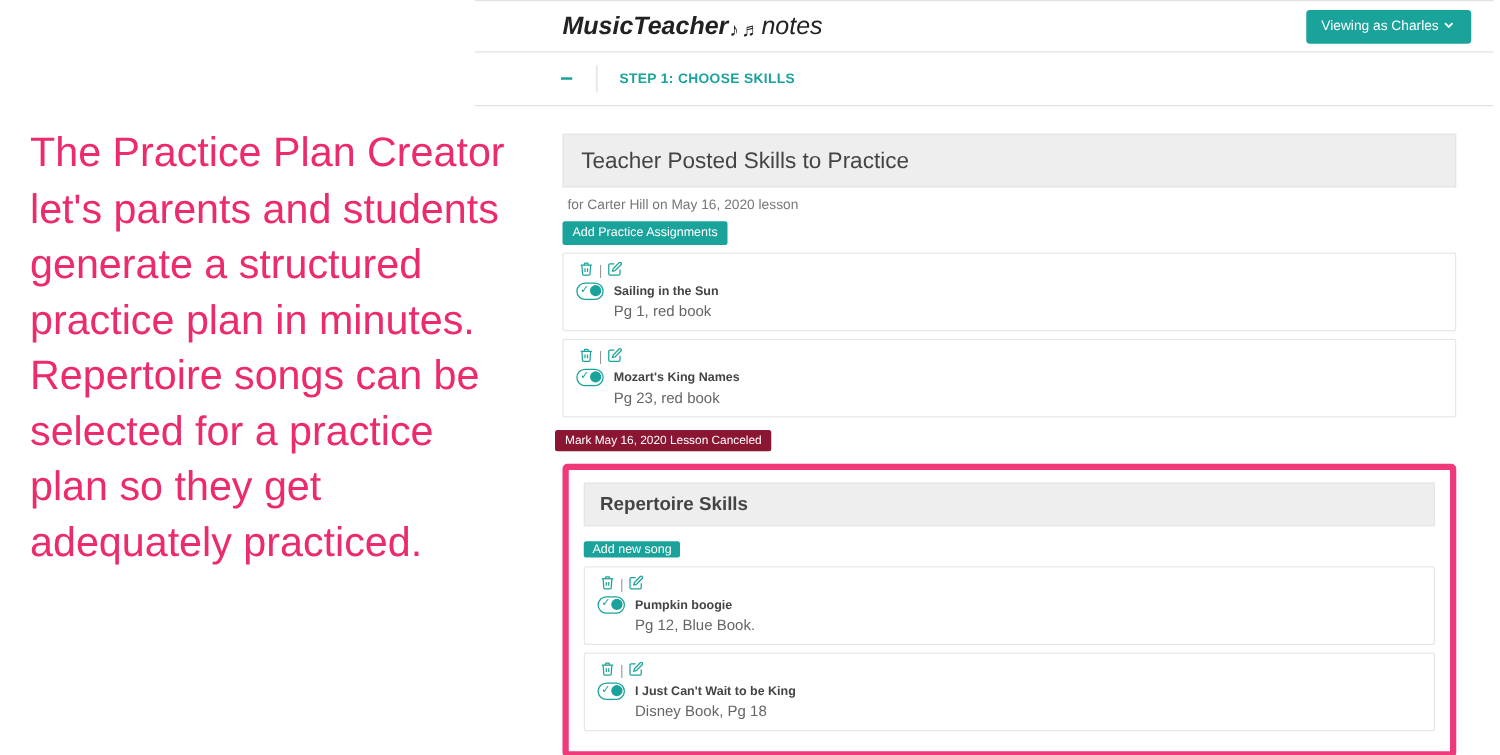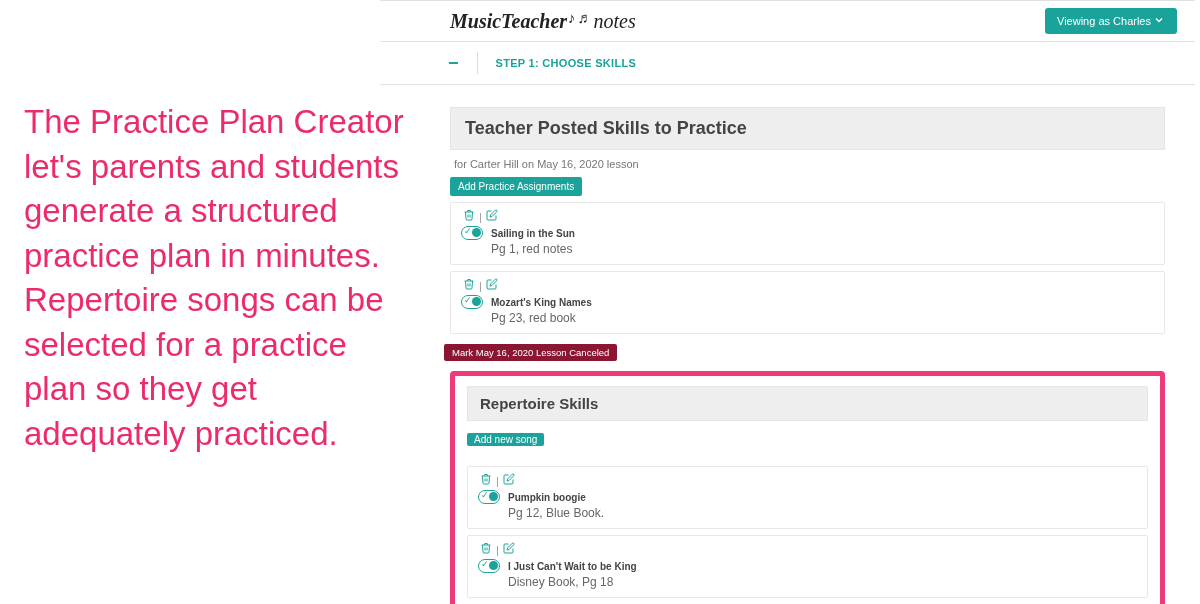--- a/index.html
+++ b/index.html
@@ -30,27 +30,27 @@
   .topbar {
     display: flex;
     align-items: center;
     justify-content: space-between;
     padding: 6px 18px 6px 70px;
     border-bottom: 1px solid #e2e2e2;
     border-top: 1px solid #e2e2e2;
     height: 42px;
   }
   .logo {
-    font-family: Liberation Serif, serif;
+    font-family: Liberation Sans, sans-serif;
     font-style: italic;
     font-weight: 700;
     font-size: 20px;
     color: #222;
     display: flex;
-    align-items: flex-start;
+    align-items: flex-end;
   }
   .logo .music-note {
     font-style: normal;
     font-size: 15px;
     margin: 0 1px;
   }
   .logo .notes-word {
     font-weight: 400;
     font-style: italic;
   }
@@ -90,21 +90,21 @@
     letter-spacing: 0.3px;
   }
   .content {
     padding: 22px 30px 0 70px;
   }
   .panel-title {
     background: #eeeeee;
     border: 1px solid #e5e5e5;
     padding: 10px 14px;
     font-size: 18px;
-    font-weight: 700;
+    font-weight: 400;
     color: #444;
   }
   .subline {
     color: #777;
     font-size: 11px;
     padding: 8px 4px 6px;
   }
   .pill-btn {
     display: inline-block;
     background: #1aa39a;
@@ -201,21 +201,21 @@
     color: #444;
     margin-bottom: 8px;
   }
   .addsong {
     display: inline-block;
     background: #1aa39a;
     color: #fff;
     font-size: 10px;
     padding: 1px 7px;
     border-radius: 2px;
-    margin-bottom: 20px;
+    margin-bottom: 7px;
     cursor: pointer;
   }
 </style>
 </head>
 <body>
 
 <div class="left-caption">The Practice Plan Creator let's parents and students generate a structured practice plan in minutes. Repertoire songs can be selected for a practice plan so they get adequately practiced.</div>
 
 <div class="app-frame">
 
@@ -265,21 +265,21 @@
               <path d="M18.5 2.5a2.1 2.1 0 0 1 3 3L12 15l-4 1 1-4 9.5-9.5z"></path>
             </svg>
         </span>
       </div>
       <div class="title-row">
         <span class="toggle">
             <span class="check">✓</span>
           </span>
         <span class="skill-name">Sailing in the Sun</span>
       </div>
-      <div class="skill-detail">Pg 1, red notes</div>
+      <div class="skill-detail">Pg 1, red book</div>
     </div>
 
     <div class="skill-card">
       <div class="icon-row">
         <span>
           <svg class="icon-svg" viewBox="0 0 24 24" fill="none" stroke="#1aa39a" stroke-width="2">
               <polyline points="3 6 5 6 21 6"></polyline>
               <path d="M19 6l-1 14a2 2 0 0 1-2 2H8a2 2 0 0 1-2-2L5 6"></path>
               <path d="M10 11v6M14 11v6"></path>
               <path d="M9 6V4a1 1 0 0 1 1-1h4a1 1 0 0 1 1 1v2"></path>

